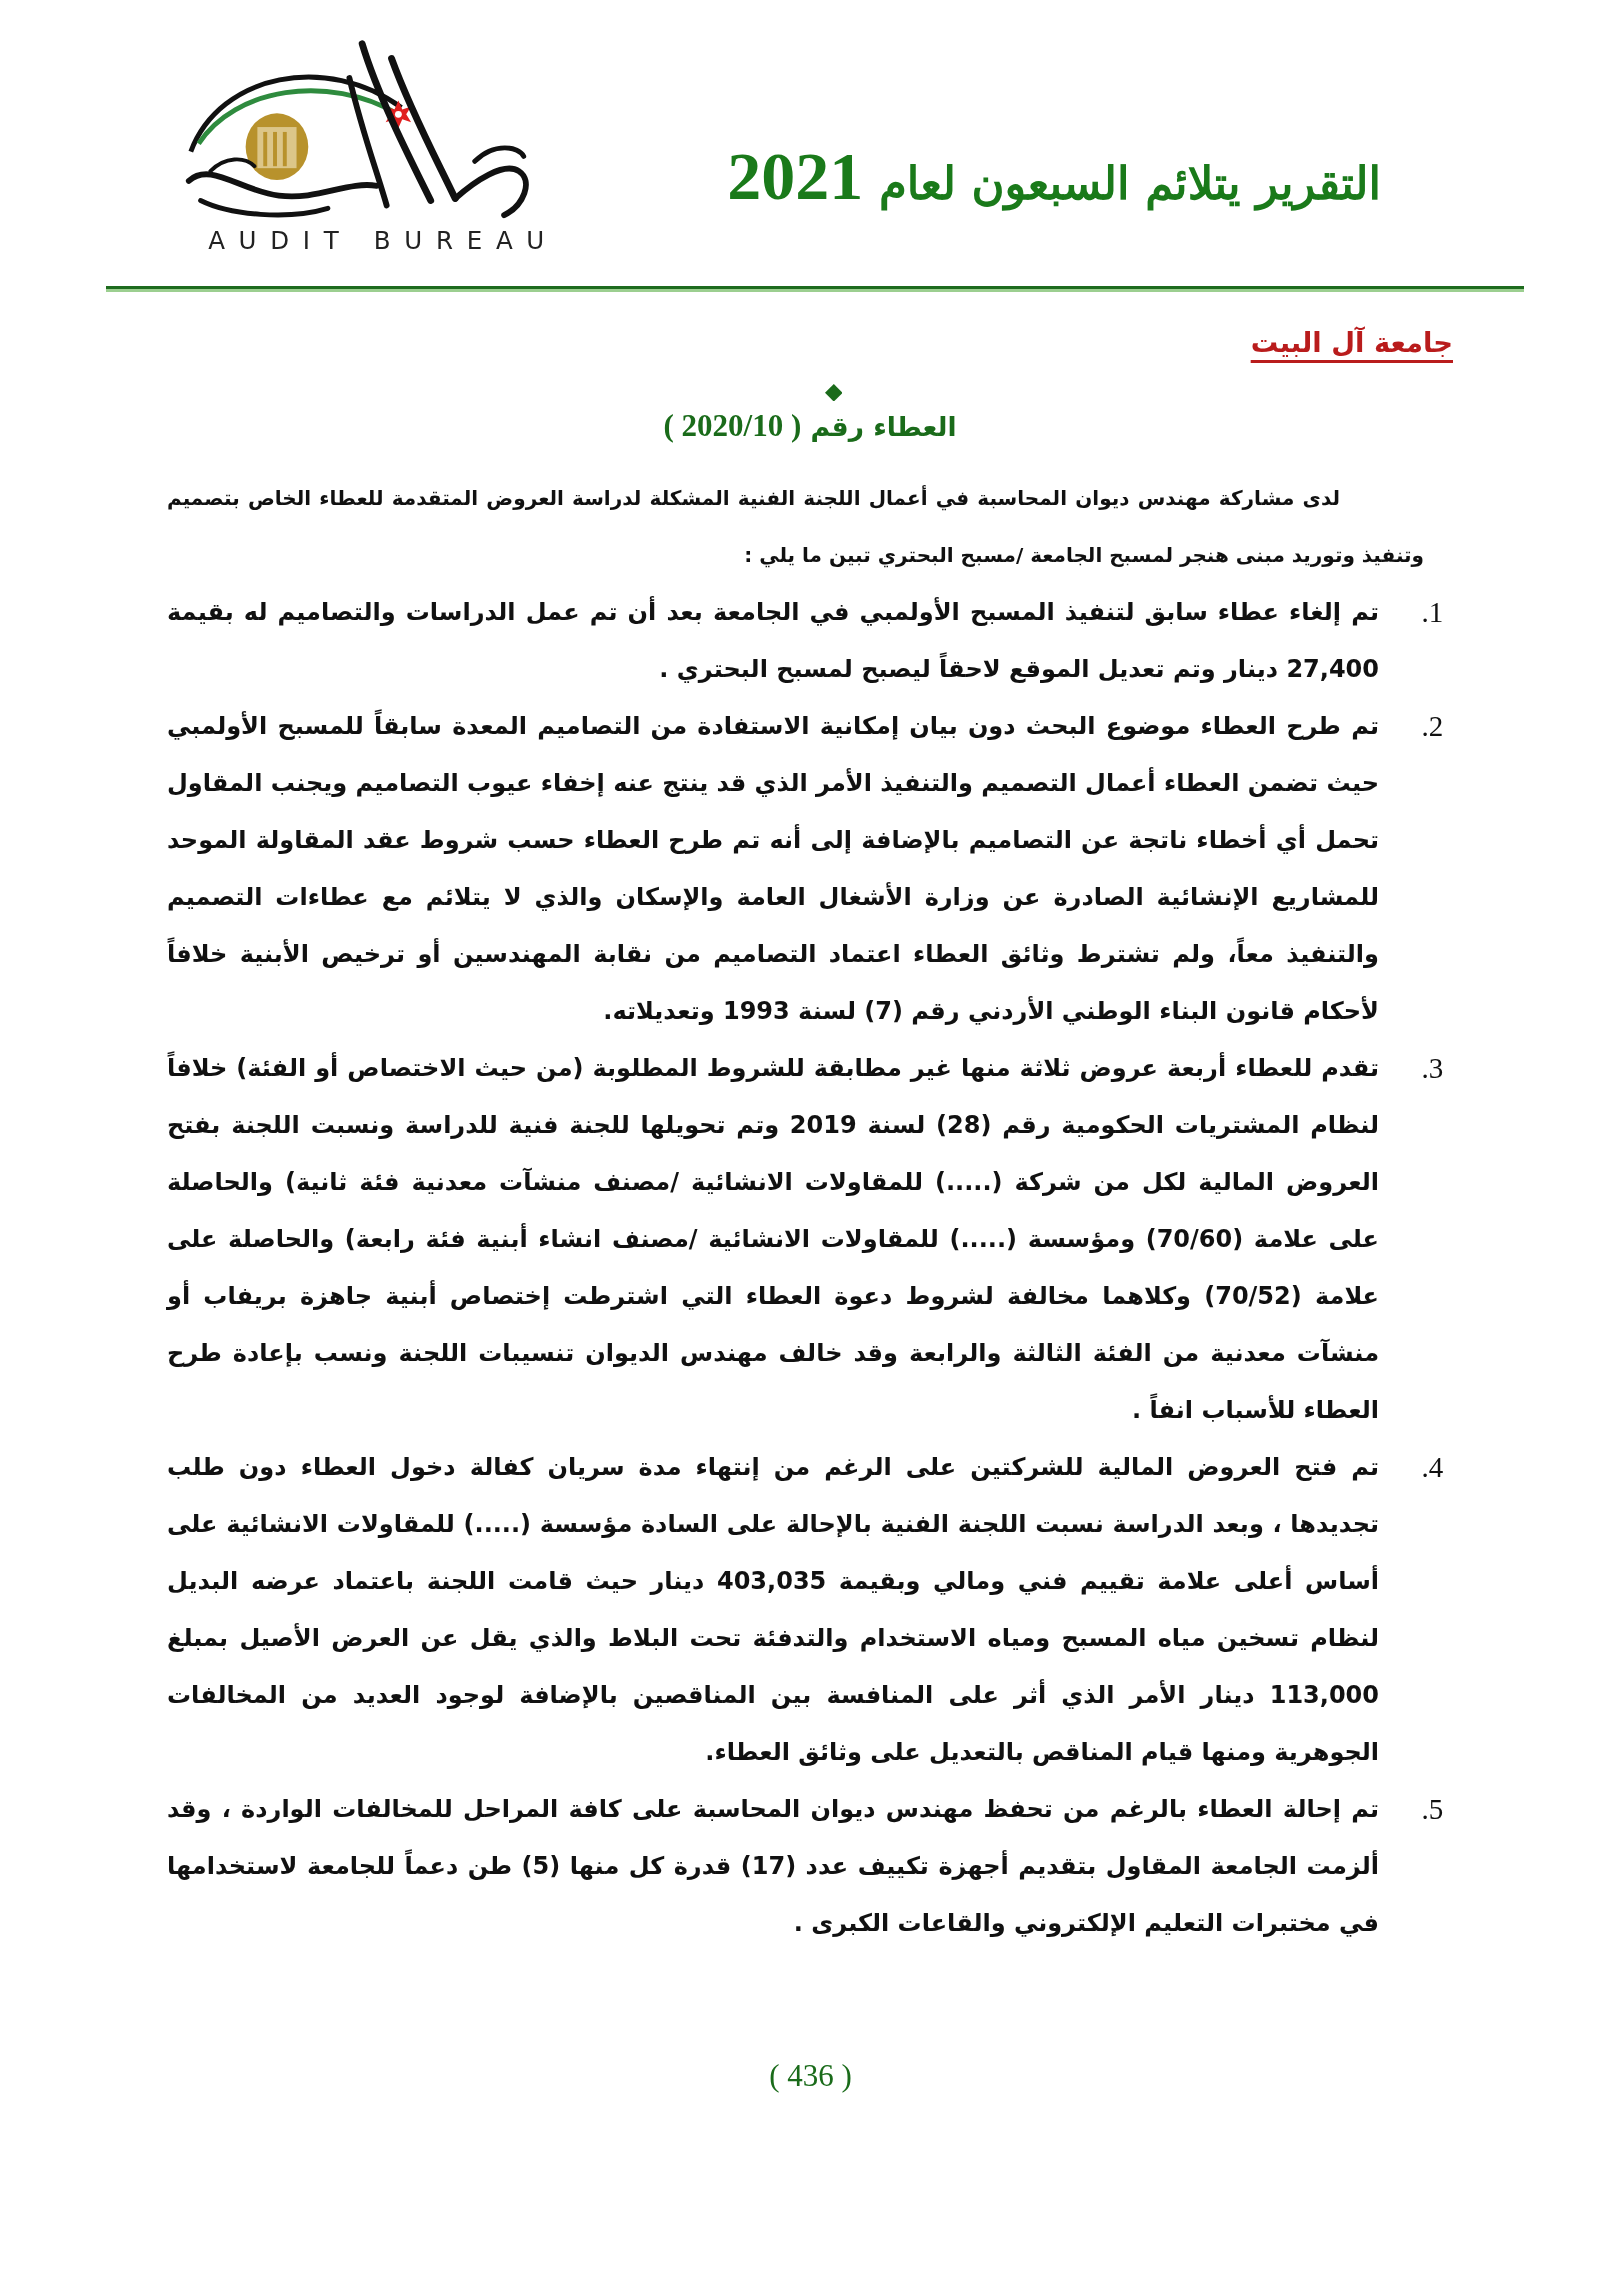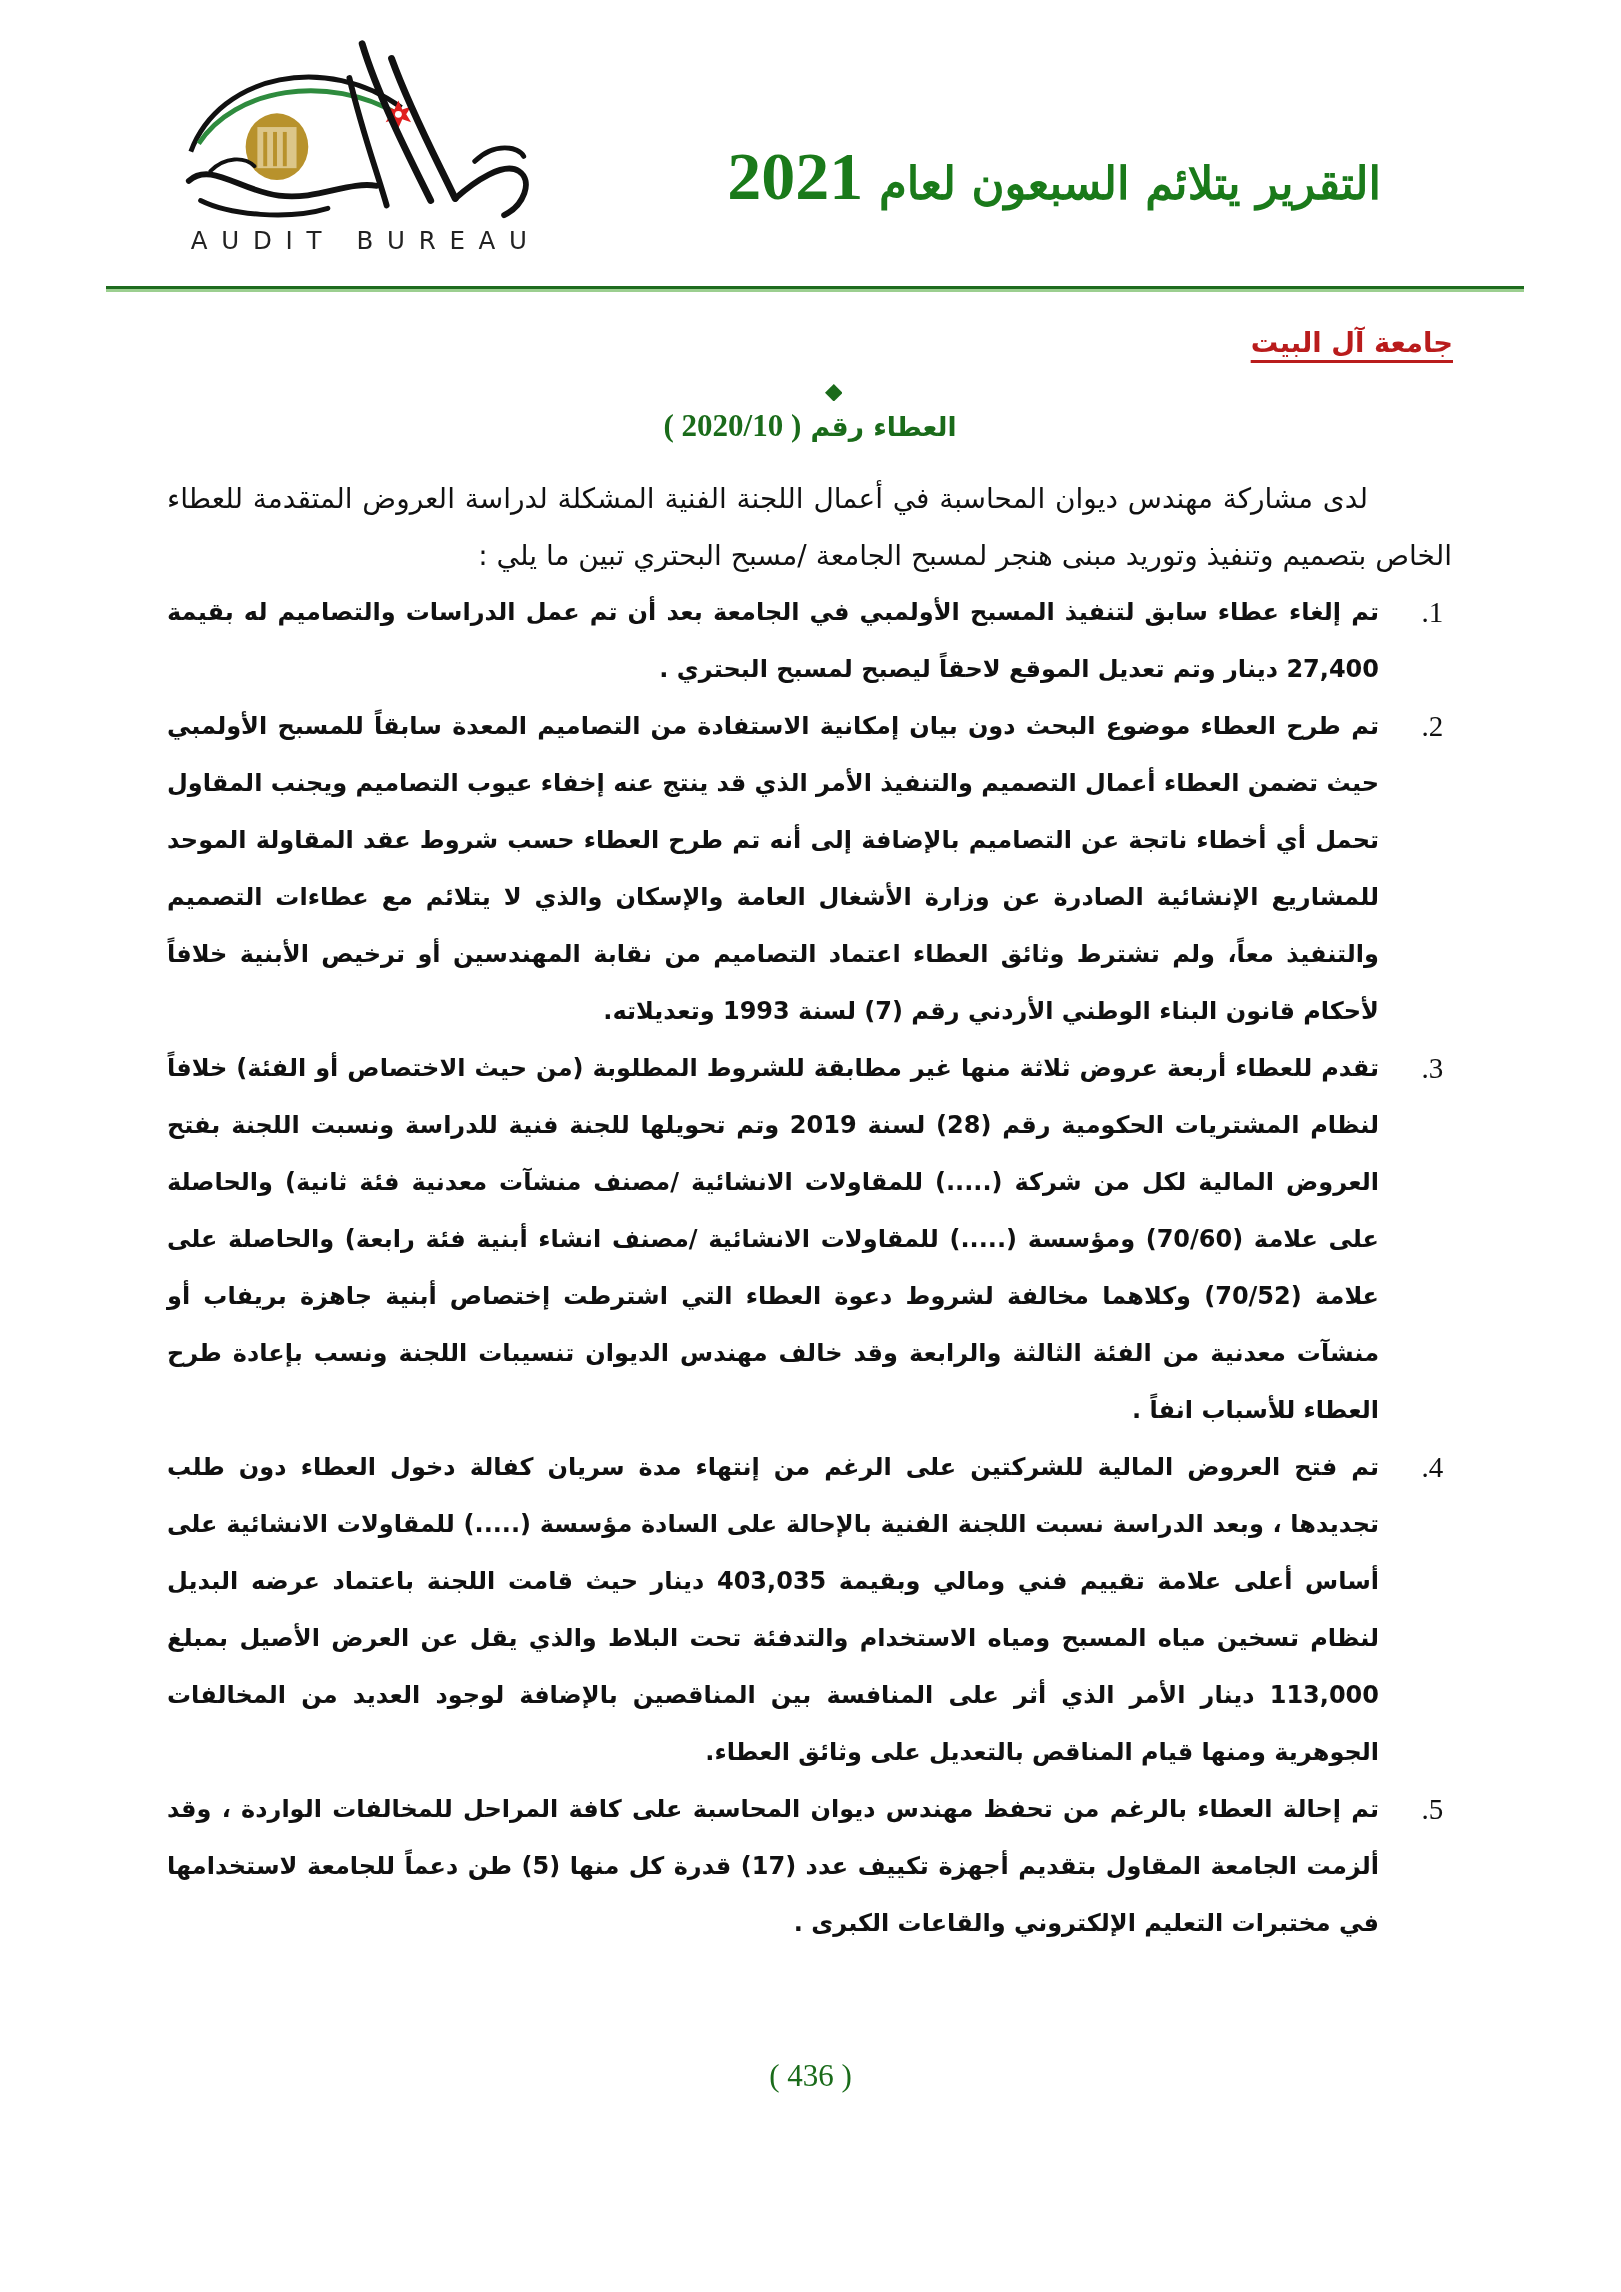--- a/index.html
+++ b/index.html
@@ -9,21 +9,21 @@
   }
   
   .header { position: absolute; left: 0; top: 0; width: 1621px; height: 294px; }
   .logo {
     position: absolute; left: 181px; top: 34px; width: 377px; height: 221px;
   }
   .logo svg { display: block; }
   .logo-caption {
     position: absolute; left: 0; bottom: 0; width: 377px;
     font-family: "DejaVu Sans", sans-serif; font-size: 24.5px; letter-spacing: 13.7px;
-    color: #222; text-align: left; white-space: nowrap; padding-left: 9.8px; box-sizing: border-box;
+    color: #222; text-align: right; white-space: nowrap; padding-left: 9.8px; box-sizing: border-box;
   }
   .report-title {
     position: absolute; right: 240px; top: 137px; direction: rtl;
     font-family: "DejaVu Serif", serif; font-weight: bold; font-size: 45px; color: #1a7a1a;
     white-space: nowrap;
   }
   .report-title .year { font-family: "Liberation Serif", serif; font-size: 68px; }
   .divider {
     position: absolute; left: 106px; top: 286px; width: 1418px; height: 5.9px;
   }
@@ -41,22 +41,22 @@
   }
   .bullet-row {
     display: flex; flex-direction: column; align-items: center; color: #1a6b1a;
     font-weight: bold; font-size: 26.5px; line-height: 49px; margin-bottom: 19px;
   }
   .bullet-icon { width: 17.6px; height: 17.6px; margin-right: 13.7px; margin-left: 61px; display: inline-block; }
   .bullet-text { font-family: "DejaVu Sans", sans-serif; }
   .bullet-text .num { font-family: "Liberation Serif", serif; font-size: 31px; }
 
   .intro {
-    font-weight: normal; font-size: 28px; line-height: 57px; text-indent: 84px;
-    text-align: justify; text-align-last: right; margin: 0 1px 0 0;
+    font-weight: bold; font-size: 20px; line-height: 57px; text-indent: 84px;
+    text-align: justify; text-align-last: right; margin: 0 29px 0 0;
   }
   ol.items { list-style: none; margin: 0; padding: 0; }
   .item { display: flex; flex-direction: row; align-items: flex-start; }
   .item-num {
     width: 74px; flex: 0 0 74px; font-family: "Liberation Serif", serif; font-size: 29px;
     line-height: 57px; text-align: right; padding-right: 9.8px; box-sizing: border-box;
   }
   .item-text {
     flex: 1 1 auto; font-weight: bold; font-size: 24px; line-height: 57px;
     text-align: justify; text-align-last: right;

